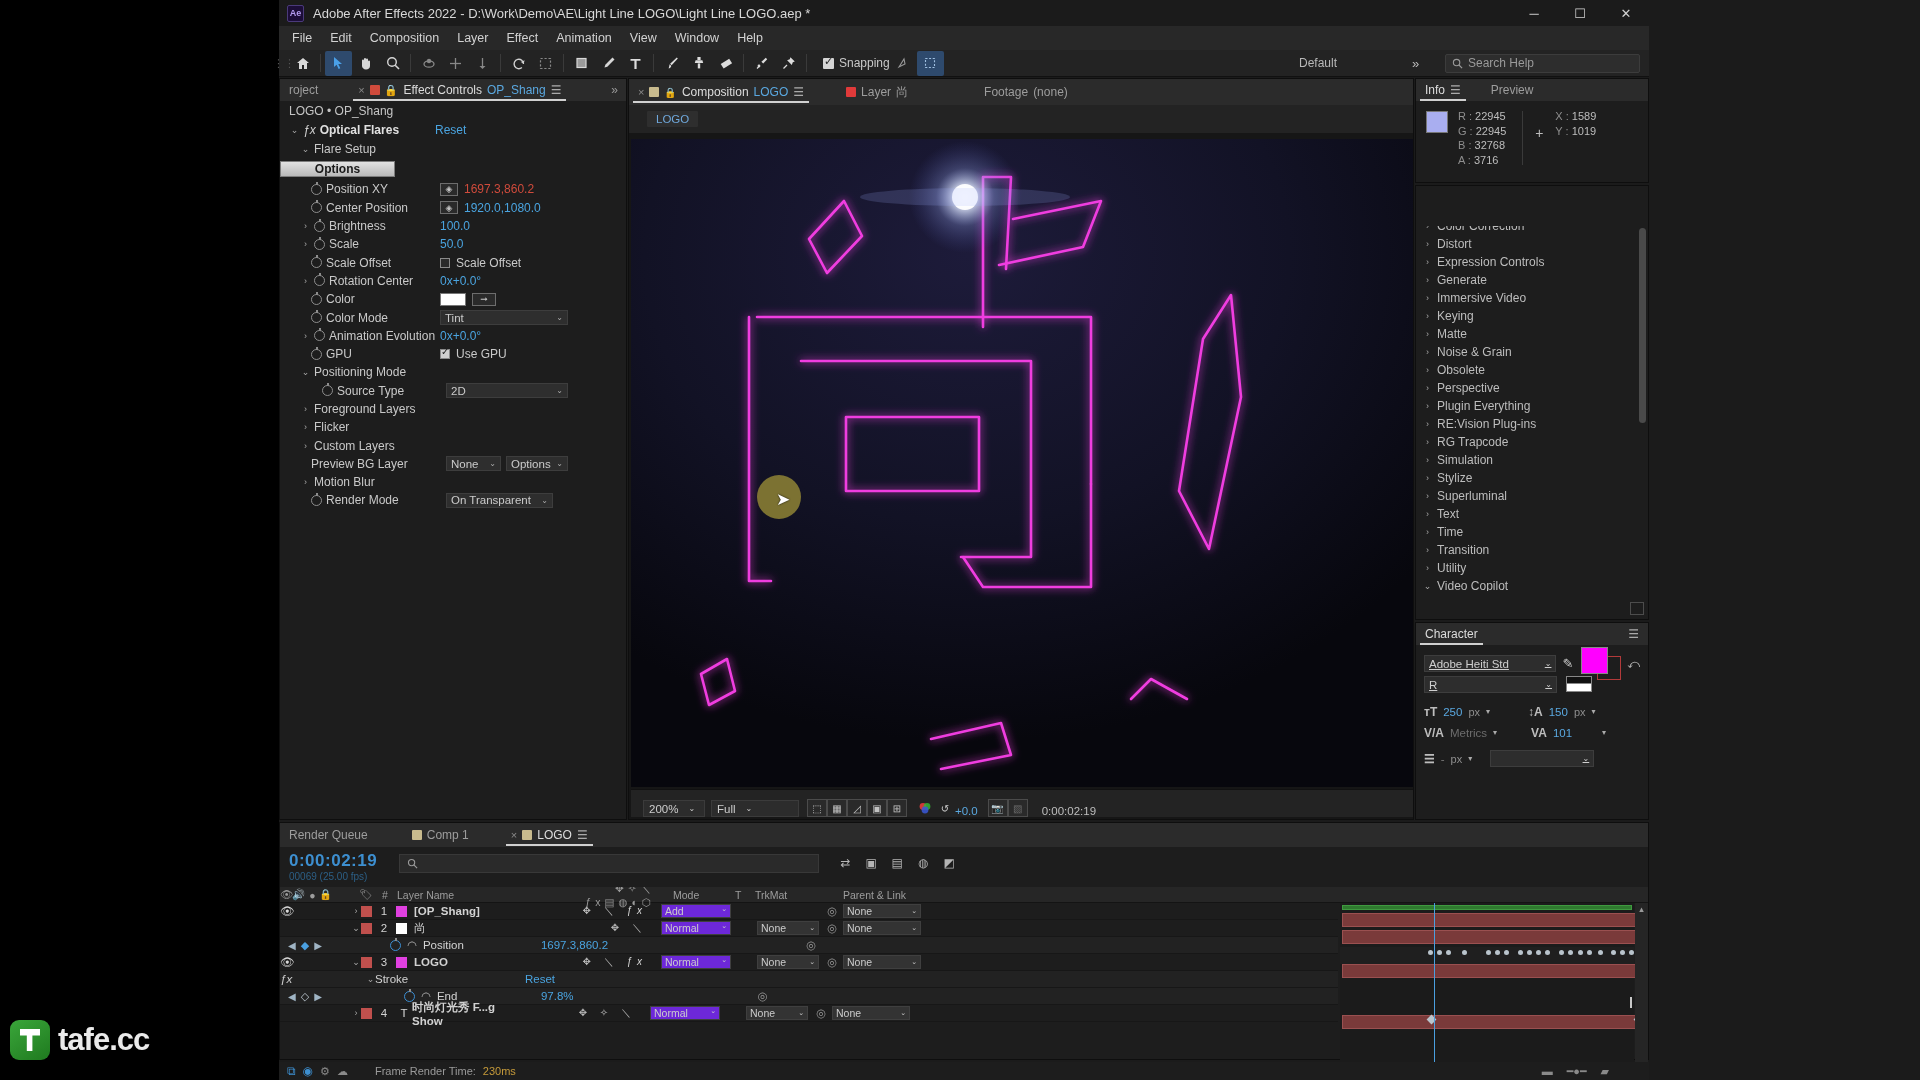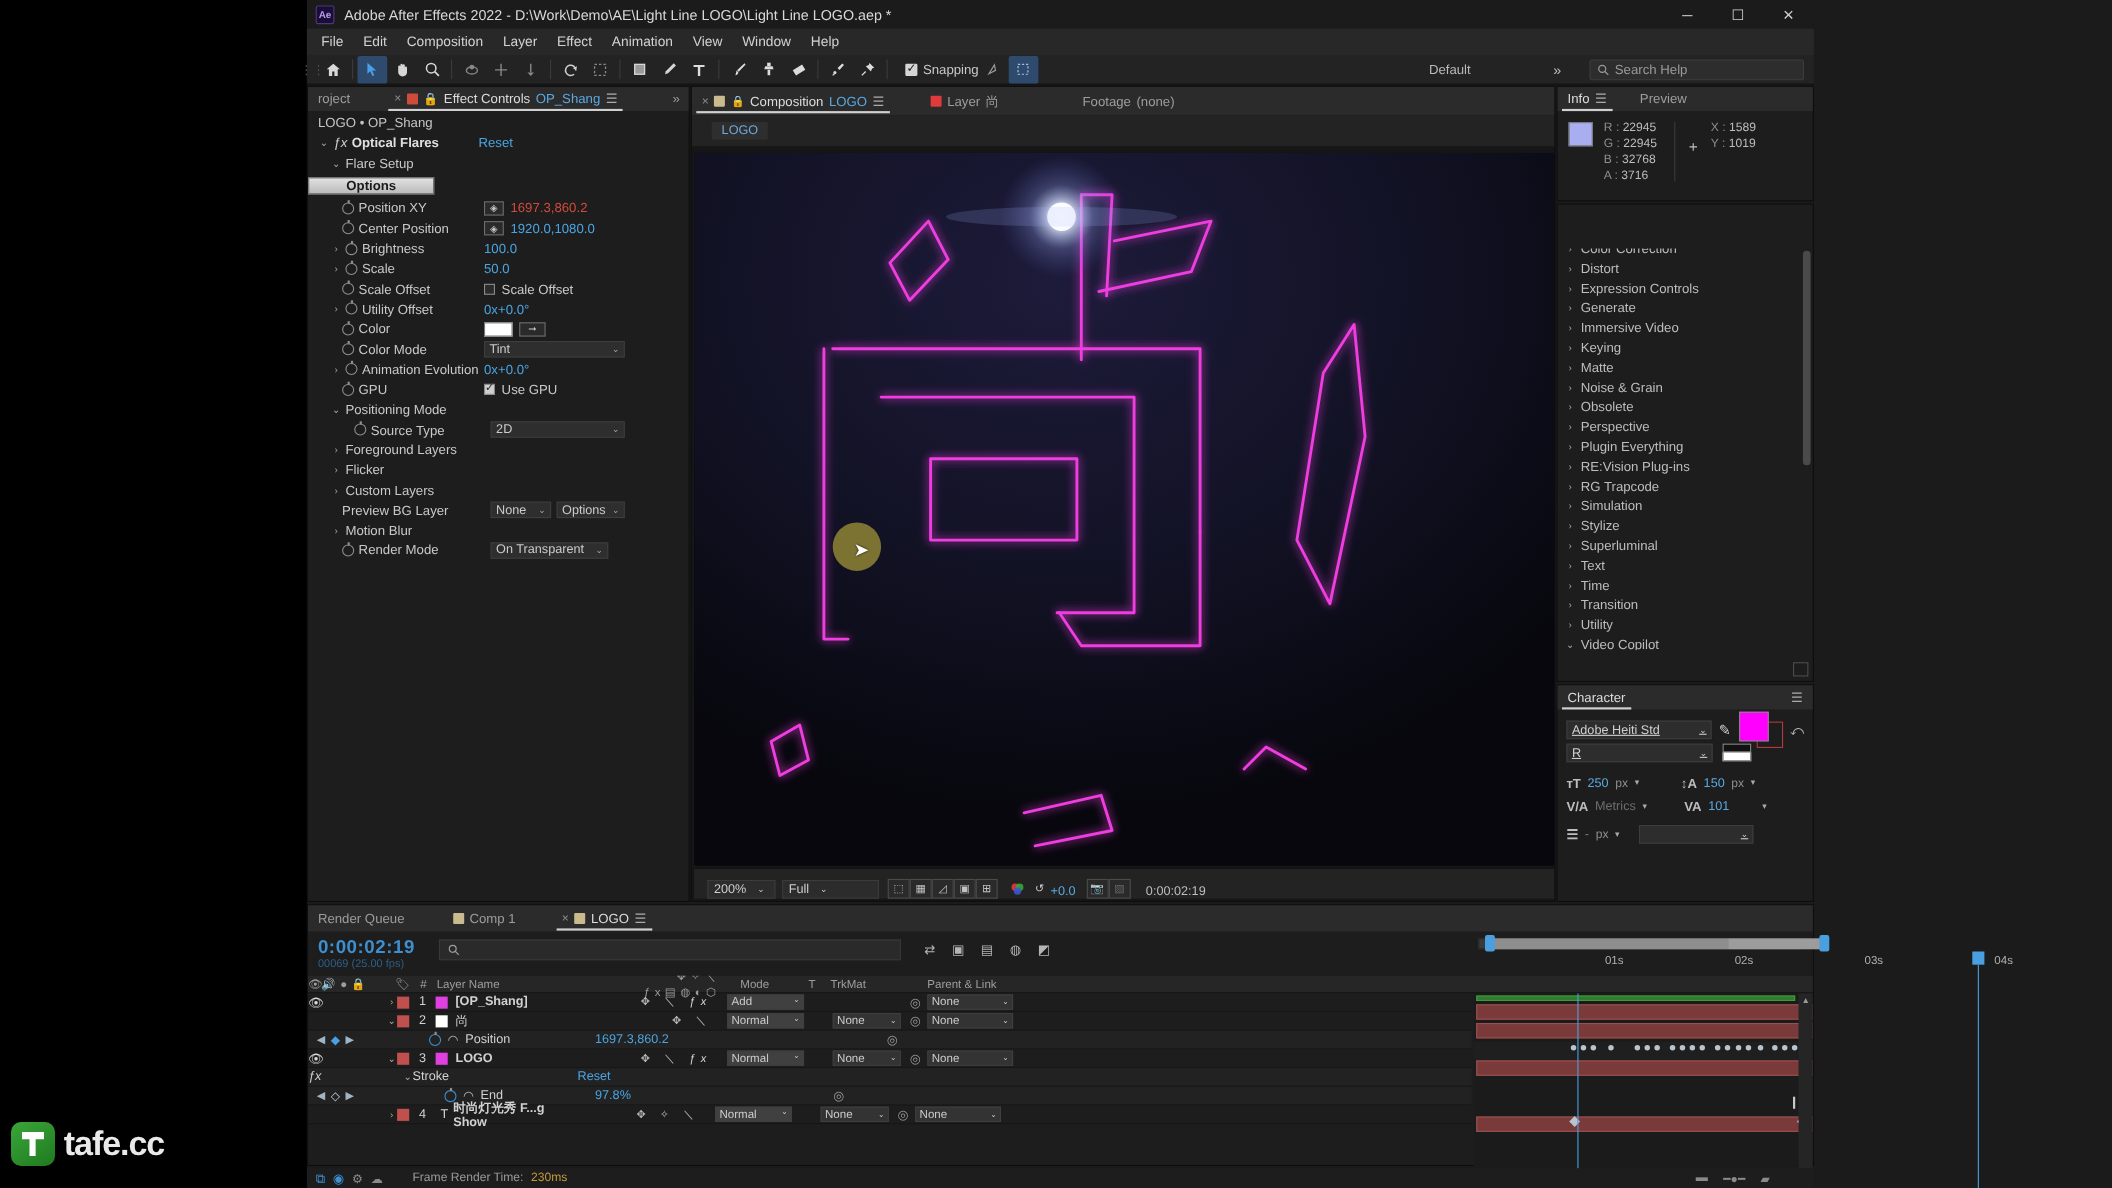--- a/index.html
+++ b/index.html
@@ -112,21 +112,21 @@
   .tl-tabs { height:24px; background:#2b2b2b; display:flex; align-items:center; }
   .tl-head { height:40px; background:#1d1d1d; display:flex; align-items:flex-start; position:relative; }
   .tc-big { color:#3d8fd0; font-size:17px; font-weight:bold; letter-spacing:.5px; }
   .tc-sm { color:#2c5f86; font-size:10px; }
   .search-tl { width:420px; height:19px; background:#2a2a2a; border:1px solid #383838; display:flex; align-items:center; gap:5px; padding-left:7px; color:#8c8c8c; }
   .tl-btn { width:20px; height:18px; display:flex; align-items:center; justify-content:center; color:#b5b5b5; font-size:12px; }
   .colhead { height:16px; background:#262626; display:flex; align-items:center; font-size:10.5px; color:#9d9d9d; border-bottom:1px solid #141414; }
   .lrow { height:17px; display:flex; align-items:center; font-size:11.5px; color:#d2d2d2; border-bottom:1px solid #171717; }
   .lrow.odd { background:#222; }
   .lsw { width:11px; height:11px; }
-  .mode-dd { width:70px; height:14px; background:#404040; border:1px solid #3f3f3f; display:flex; align-items:flex-start; justify-content:space-between; padding:0 3px; font-size:10.5px; color:#ccc; }
+  .mode-dd { width:70px; height:14px; background:#6d28d9; border:1px solid #3f3f3f; display:flex; align-items:flex-start; justify-content:space-between; padding:0 3px; font-size:10.5px; color:#ccc; }
   .mini-dd { width:62px; height:14px; background:#333; border:1px solid #3f3f3f; display:flex; align-items:center; justify-content:space-between; padding:0 3px; font-size:10.5px; color:#ccc; }
   .bar { position:absolute; height:14px; background:#7a3a3a; border:1px solid #9a5050; }
   .bar.green { background:#2f7a2f; border-color:#3f9a3f; height:5px; }
   .ruler { position:absolute; left:1064px; top:0; right:10px; height:40px; }
   .tick { position:absolute; top:20px; font-size:10.5px; color:#b0b0b0; }
   .playhead { position:absolute; top:18px; width:11px; height:12px; background:#4a9fe0; }
   .ph-line { position:absolute; top:30px; width:1px; background:#4a9fe0; }
   .kf { position:absolute; width:7px; height:7px; background:#b9c4cc; transform:rotate(45deg); }
   .kfd { position:absolute; width:5px; height:5px; border-radius:50%; background:#b9c4cc; }
 
@@ -384,21 +384,21 @@
             </div>
             <div style="position: absolute; left: 160px; display: flex; align-items: center; gap: 6px;">
               <div class="cbox"></div>
               <span style="color: rgb(201, 201, 201);">Scale Offset</span>
             </div>
           </div>
           <div class="ec-row">
             <div class="ec-name" style="padding-left: 21px;">
               <span class="tri">›</span>
               <span class="stopw"></span>
-              <span>Utility Offset</span>
+              <span>Rotation Center</span>
             </div>
             <div style="position: absolute; left: 160px; display: flex; align-items: center; gap: 6px;">
               <span class="val">0x+0.0°</span>
             </div>
           </div>
           <div class="ec-row">
             <div class="ec-name" style="padding-left: 31px;">
               <span class="stopw"></span>
               <span>Color</span>
             </div>
@@ -830,35 +830,20 @@
           </svg>
       </div>
       <div style="display:flex;gap:6px;margin-left:16px;margin-top:7px">
         <div class="tl-btn">⇄</div>
         <div class="tl-btn">▣</div>
         <div class="tl-btn">▤</div>
         <div class="tl-btn">◍</div>
         <div class="tl-btn">◩</div>
       </div>
 
-      <div class="ruler">
-        <div style="position:absolute;left:0;top:6px;right:0;height:10px;background:#3a3a3a;border:1px solid #2a2a2a"></div>
-        <div style="position:absolute;left:6px;top:6px;width:221px;height:10px;background:#8e8e8e"></div>
-        <div style="position:absolute;left:227px;top:6px;width:90px;height:10px;background:#9c9c9c"></div>
-        <div style="position:absolute;left:6px;top:3px;width:9px;height:15px;background:#4a9fe0;border-radius:2px"></div>
-        <div style="position:absolute;left:310px;top:3px;width:9px;height:15px;background:#4a9fe0;border-radius:2px"></div>
-        <div id="ticks">
-            <div class="tick" style="left: 115px;">01s</div>
-            <div class="tick" style="left: 233px;">02s</div>
-            <div class="tick" style="left: 351px;">03s</div>
-            <div class="tick" style="left: 469px;">04s</div>
-          </div>
-        <div class="playhead" style="left:449px"></div>
-        <div class="ph-line" style="left:454px;height:210px"></div>
-      </div>
     </div>
 
     <div class="colhead">
       <span style="width:12px;text-align:center">👁</span>
       <span style="width:14px;text-align:center">🔊</span>
       <span style="width:13px;text-align:center">●</span>
       <span style="width:14px;text-align:center">🔒</span>
       <span style="width:26px"></span>
       <span style="width:14px;text-align:center">🏷</span>
       <span style="width:24px;text-align:center">#</span>

